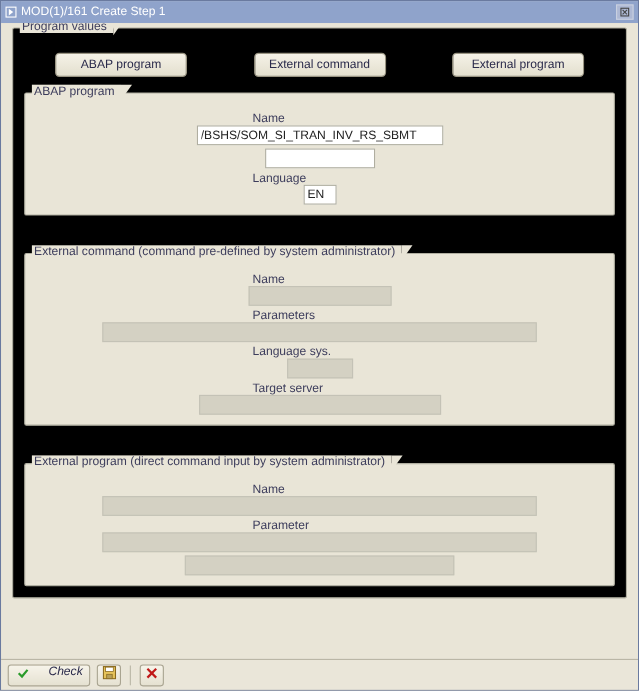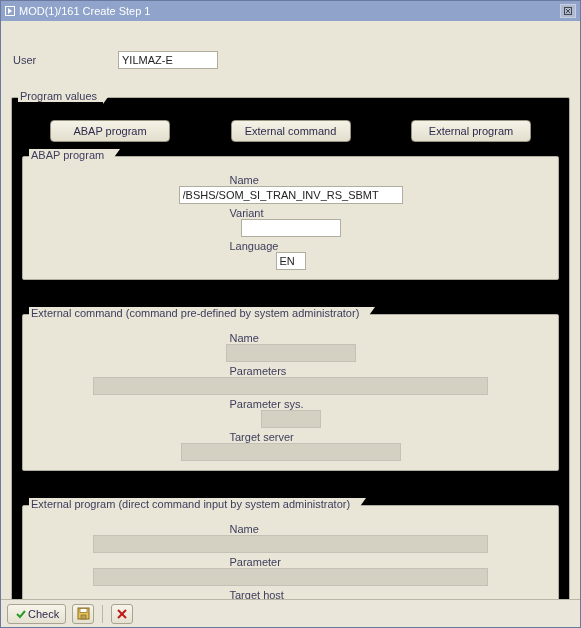--- a/index.html
+++ b/index.html
@@ -170,26 +170,27 @@
     align-items: center;
     padding: 0 6px;
     gap: 6px;
   }
   .tb-btn {
     height: 20px;
     background: linear-gradient(#f7f4ea, #e5e1d1);
     border: 1px solid #a9a491;
     border-radius: 3px;
     display: flex;
-    align-items: center;
+    align-items: flex-start;
     padding: 0 6px;
-    gap: 0;
+    gap: 16px;
     cursor: pointer;
     font-size: 11px;
     color: #2b2b4b;
+    font-style: italic;
   }
   .tb-icon {
     width: 14px; height: 14px;
     display: inline-flex;
     align-items: center; justify-content: center;
   }
   .tb-sep {
     width: 1px; height: 18px;
     background: #bab6a6;
     margin: 0 2px;
@@ -207,24 +208,20 @@
     <span class="closebtn">
       <svg width="10" height="10" viewBox="0 0 10 10">
         <rect x="1.5" y="1.5" width="7" height="7" fill="none" stroke="#444" stroke-width="1"></rect>
         <line x1="3" y1="3" x2="7" y2="7" stroke="#444" stroke-width="1"></line>
         <line x1="7" y1="3" x2="3" y2="7" stroke="#444" stroke-width="1"></line>
       </svg>
     </span>
   </div>
 
   <div class="main">
-    <div class="user-row">
-      <span class="label">User</span>
-      <input class="txt-input" style="width: 100px;" value="YILMAZ-E">
-    </div>
 
     <div class="groupbox" style="padding-bottom:2px;">
       <span class="legend">Program values</span>
 
       <div class="btnrow">
         <div class="btn">
           <span>ABAP program</span>
         </div>
         <div class="btn">
           <span>External command</span>
@@ -234,21 +231,20 @@
         </div>
       </div>
 
       <div class="inner-group">
         <span class="legend">ABAP program</span>
         <div class="form-row">
           <span class="label">Name</span>
           <input class="txt-input" style="width: 224px;" value="/BSHS/SOM_SI_TRAN_INV_RS_SBMT">
         </div>
         <div class="form-row">
-          <span class="label">Variant</span>
           <input class="txt-input" style="width: 100px;" value="">
         </div>
         <div class="form-row">
           <span class="label">Language</span>
           <input class="txt-input" style="width: 30px;" value="EN">
         </div>
       </div>
 
       <div style="height:22px;"></div>
 
@@ -256,21 +252,21 @@
         <span class="legend">External command (command pre-defined by system administrator)</span>
         <div class="form-row">
           <span class="label">Name</span>
           <div class="readonly-input" style="width:130px;"></div>
         </div>
         <div class="form-row">
           <span class="label">Parameters</span>
           <div class="readonly-input" style="width:395px;"></div>
         </div>
         <div class="form-row">
-          <span class="label">Parameter sys.</span>
+          <span class="label">Language sys.</span>
           <div class="readonly-input" style="width:60px;"></div>
         </div>
         <div class="form-row">
           <span class="label">Target server</span>
           <div class="readonly-input" style="width:220px;"></div>
         </div>
       </div>
 
       <div style="height:22px;"></div>
 
@@ -278,21 +274,20 @@
         <span class="legend">External program (direct command input by system administrator)</span>
         <div class="form-row">
           <span class="label">Name</span>
           <div class="readonly-input" style="width:395px;"></div>
         </div>
         <div class="form-row">
           <span class="label">Parameter</span>
           <div class="readonly-input" style="width:395px;"></div>
         </div>
         <div class="form-row">
-          <span class="label">Target host</span>
           <div class="readonly-input" style="width:245px;"></div>
         </div>
       </div>
 
     </div>
   </div>
 
   <div class="toolbar">
     <div class="tb-btn">
       <span class="tb-icon">

